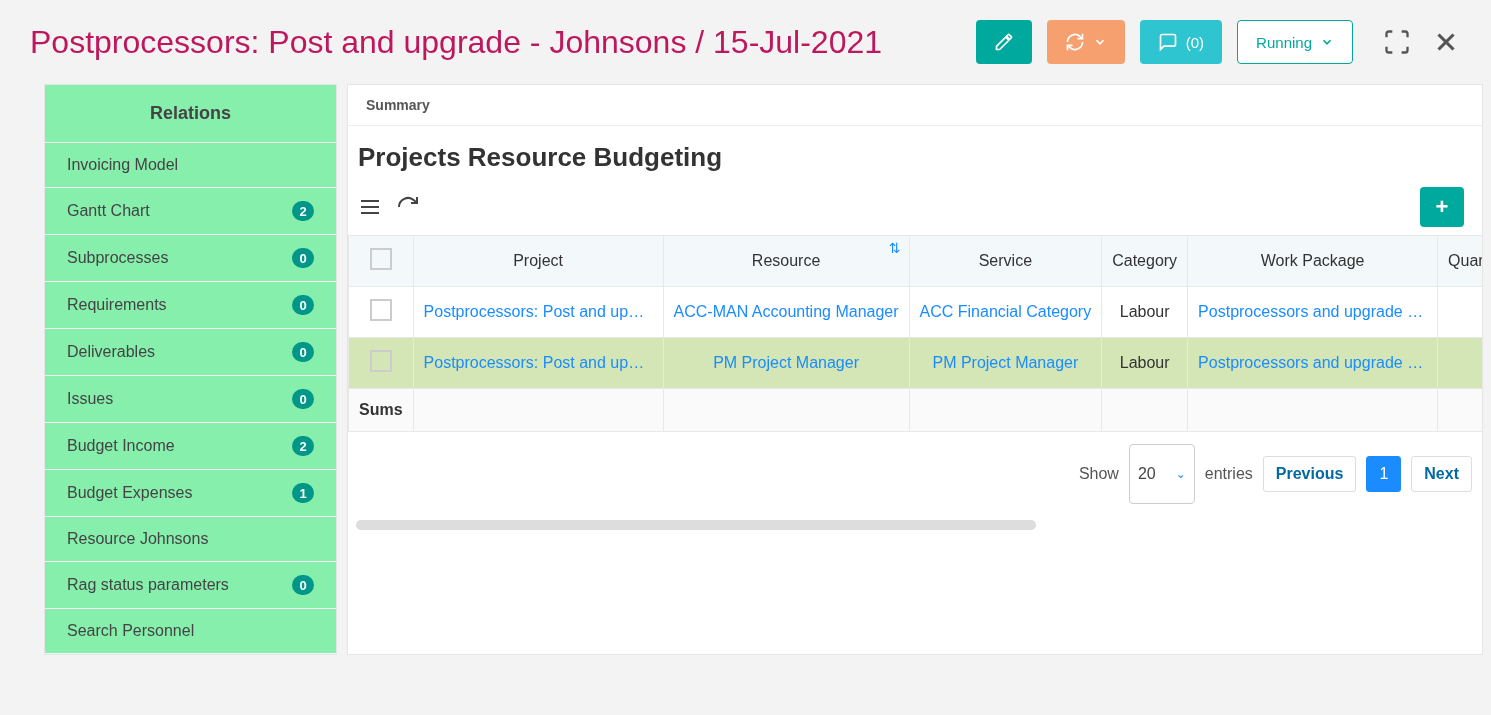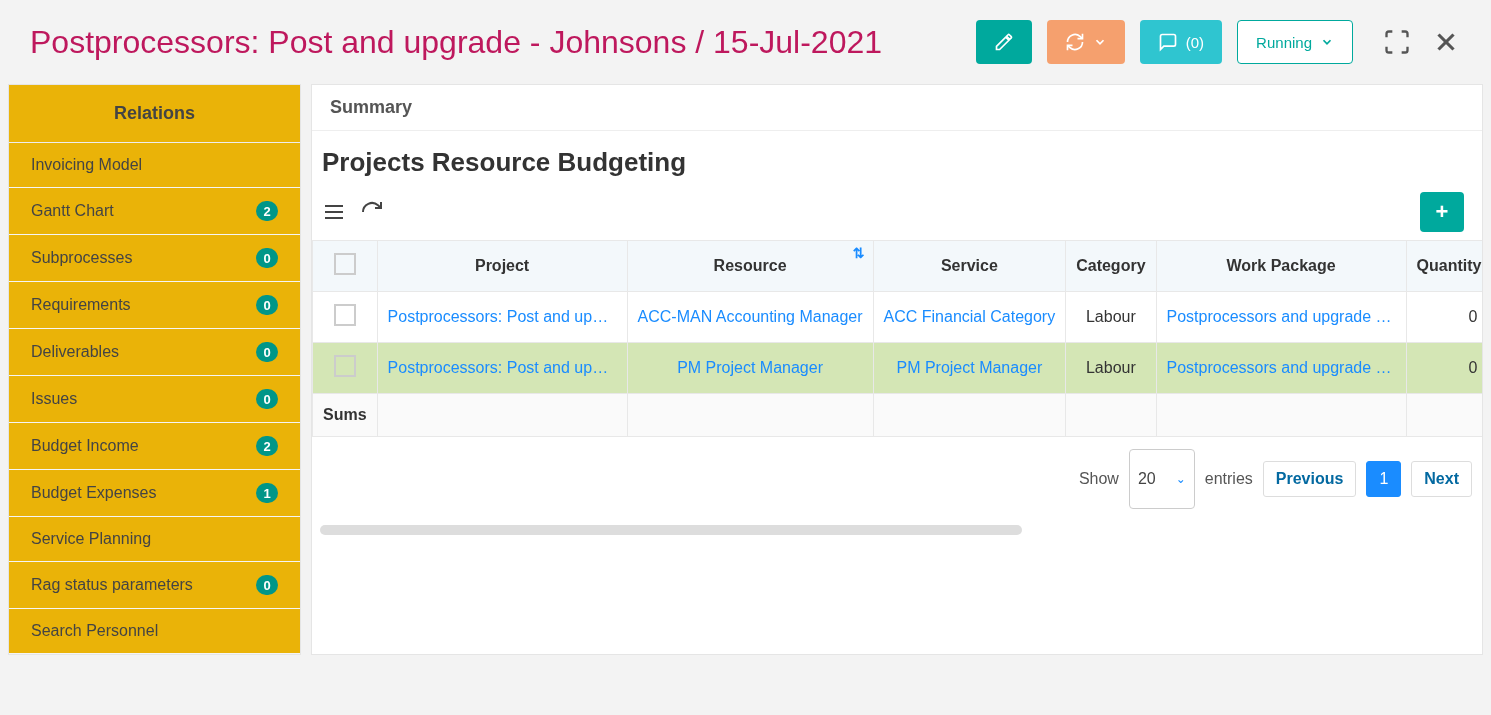--- a/index.html
+++ b/index.html
@@ -7,37 +7,37 @@
 .header { display: flex; align-items: center; padding: 20px 30px; gap: 15px; }
 .page-title { font-size: 32px; color: #be185d; font-weight: 400; flex: 1; }
 .btn { height: 44px; border: none; border-radius: 4px; cursor: pointer; display: inline-flex; align-items: center; justify-content: center; font-size: 15px; gap: 8px; padding: 0 18px; }
 .btn-teal { background: #00a99d; color: #fff; }
 .btn-orange { background: #f5a06e; color: #fff; }
 .btn-cyan { background: #2fc5d0; color: #fff; }
 .btn-outline { background: #fff; border: 1px solid #00a99d; color: #00a99d; justify-content: center; }
 .header-icons { display: flex; gap: 20px; align-items: center; margin-left: 15px; }
 .hicon { width: 28px; height: 28px; color: #555; cursor: pointer; display: flex; align-items: center; justify-content: center; }
 .body { display: flex; padding: 0 8px; gap: 10px; }
-.sidebar { width: 293px; background: #eab308; border: 1px solid #e5e5e5; }
+.sidebar { width: 293px; background: #86efac; border: 1px solid #e5e5e5; margin-left: 36px; }
 .sidebar-header { text-align: center; font-weight: 600; font-size: 18px; padding: 18px 0; border-bottom: 1px solid #eee; color: #444; }
 .sidebar-item { display: flex; align-items: center; justify-content: space-between; padding: 13px 22px; font-size: 16px; color: #444; cursor: pointer; border-bottom: 1px solid #f5f5f5; }
 .sidebar-item.active { color: #1a8cff; border-bottom: 3px solid #1a8cff; background: #fafcff; }
 .badge { background: #009688; color: #fff; border-radius: 10px; min-width: 22px; height: 20px; display: inline-flex; align-items: center; justify-content: center; font-size: 13px; font-weight: 600; padding: 0 6px; }
 .main { flex: 1; background: #fff; border: 1px solid #e5e5e5; display: flex; flex-direction: column; overflow: hidden; }
-.summary-bar { padding: 12px 18px; font-size: 18px; font-weight: 600; color: #555; border-bottom: 1px solid #eee; }
+.summary-bar { padding: 12px 18px; font-size: 14px; font-weight: 600; color: #555; border-bottom: 1px solid #eee; }
 .content { padding: 10px 0; }
 .section-title { font-size: 26px; font-weight: 600; color: #333; padding: 6px 10px; }
 .toolbar { display: flex; align-items: center; padding: 8px 10px; gap: 14px; }
 .tool-icon { width: 24px; height: 24px; color: #444; cursor: pointer; display: flex; align-items: center; justify-content: center; }
 .spacer { flex: 1; }
 .btn-add { width: 44px; height: 40px; background: #00a99d; color: #fff; font-size: 22px; font-weight: 700; border: none; border-radius: 4px; cursor: pointer; margin-right: 8px; }
 .table-wrap { overflow-x: auto; }
 table { border-collapse: collapse; width: 100%; font-size: 16px; }
 th, td { border: 1px solid #e8e8e8; padding: 12px 10px; text-align: center; white-space: nowrap; overflow: hidden; text-overflow: ellipsis; }
-th { background: #f3f8fb; font-weight: 700; color: #333; position: relative; }
+th { background: #f3f8fb; font-weight: 400; color: #333; position: relative; }
 td.link { color: #1a8cff; cursor: pointer; max-width: 250px; }
 .check-cell { width: 60px; }
 .check { width: 22px; height: 22px; border: 2px solid #ccc; display: inline-block; }
 tr.highlight td { background: #d4e6b5; }
 .sums-row td { font-weight: 600; text-align: left; padding-left: 10px; background: #fafafa; color: #333; }
 .sort-icon { position: absolute; right: 8px; top: 4px; color: #1a8cff; font-size: 14px; }
 .pagination { display: flex; align-items: center; justify-content: flex-end; gap: 10px; padding: 12px 10px; font-size: 16px; color: #555; }
 .page-select { border: 1px solid #ccc; border-radius: 4px; padding: 20px 8px; font-size: 16px; color: #444; display: inline-flex; align-items: center; gap: 20px; }
 .page-btn { border: 1px solid #ddd; padding: 8px 12px; color: #aaa; border-radius: 3px; }
 .page-btn.active { background: #1a8cff; color: #fff; border-color: #1a8cff; }
@@ -136,21 +136,21 @@
         </div>
         <div class="sidebar-item">
           <span>Budget Income</span>
           <span class="badge">2</span>
         </div>
         <div class="sidebar-item">
           <span>Budget Expenses</span>
           <span class="badge">1</span>
         </div>
         <div class="sidebar-item">
-          <span>Service Planning</span>
+          <span>Resource Johnsons</span>
         </div>
         <div class="sidebar-item">
           <span>Rag status parameters</span>
           <span class="badge">0</span>
         </div>
         <div class="sidebar-item">
           <span>Search Personnel</span>
         </div>
       </div>
   </div>

